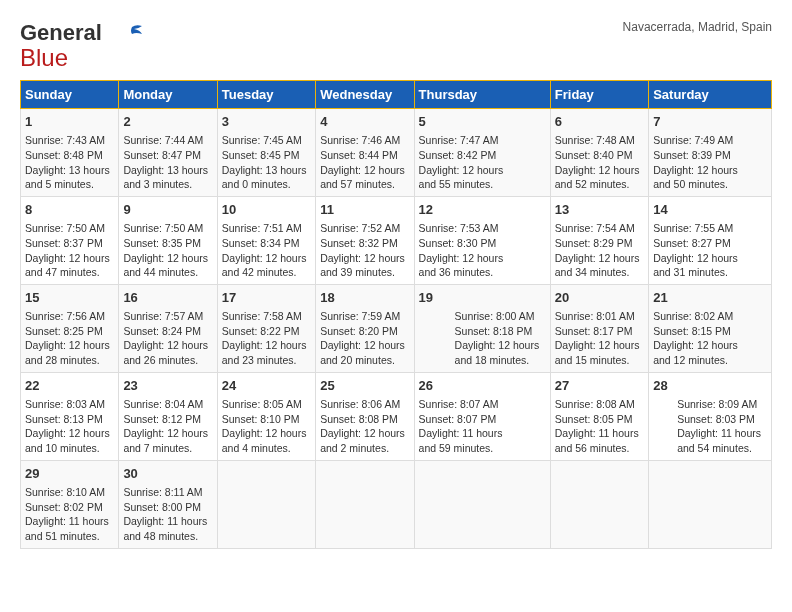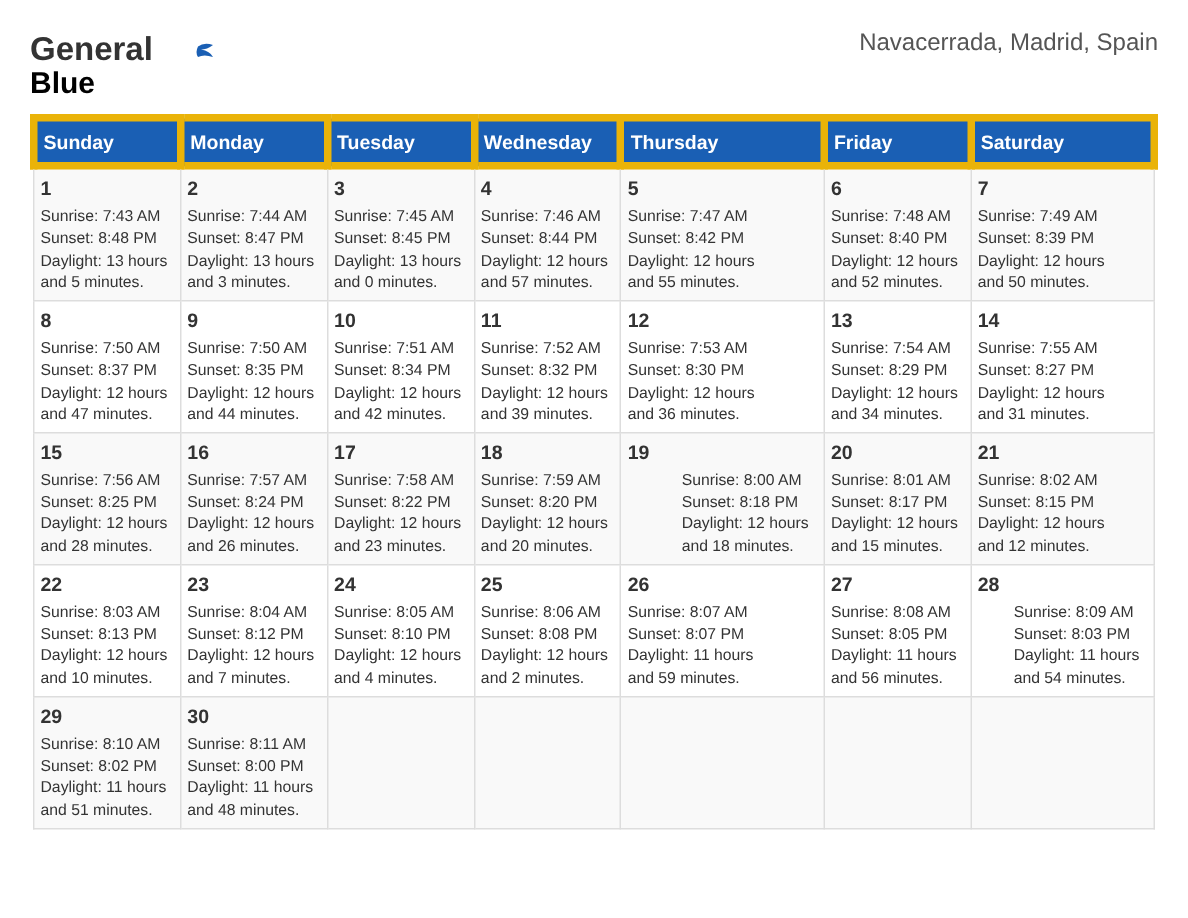--- a/index.html
+++ b/index.html
@@ -23,38 +23,38 @@
     }
     .title-block {
       text-align: right;
     }
     .month-title {
       font-size: 32px;
       font-weight: bold;
       color: #333;
     }
     .location-title {
-      font-size: 16px;
+      font-size: 12px;
       color: #555;
     }
     table {
       width: 100%;
       border-collapse: collapse;
       font-size: 11px;
     }
     thead tr {
       background: #1a5fb4;
       color: white;
     }
     thead th {
       padding: 6px 4px;
       text-align: left;
       font-size: 13px;
       font-weight: bold;
-      border: 5px solid #eab308;
+      border: 1px solid #eab308;
     }
     tbody tr {
       border: 1px solid #ccc;
     }
     tbody td {
       vertical-align: top;
       padding: 4px 4px;
       border: 1px solid #ddd;
       line-height: 1.4;
       min-height: 80px;
@@ -75,27 +75,27 @@
     .day-content {
       font-size: 10.5px;
       color: #333;
     }
   </style>
 </head>
 <body>
 
 <div class="header">
   <div class="logo">
-    <div style="display:flex;align-items:flex-end;gap:19px;">
+    <div style="display:flex;align-items:center;gap:19px;">
       <span style="font-size:22px;font-weight:bold;color:#333;">General</span>
       <svg width="22" height="18" viewBox="0 0 22 18" style="margin:0 1px;">
         <path d="M10 3 Q14 0 20 2 Q16 5 12 5 Q18 6 20 10 Q14 8 10 10 Q8 7 10 3Z" fill="#1a5fb4"></path>
       </svg>
     </div>
-    <span style="font-size:20px;font-weight:bold;color:#000000;line-height:1;">Blue</span>
+    <span style="font-size:24px;font-weight:normal;color:#b91c1c;line-height:1;">Blue</span>
   </div>
   <div class="title-block">
     <div class="location-title">Navacerrada, Madrid, Spain</div>
   </div>
 </div>
 
 <table>
   <thead>
     <tr>
     <th>Sunday</th>

